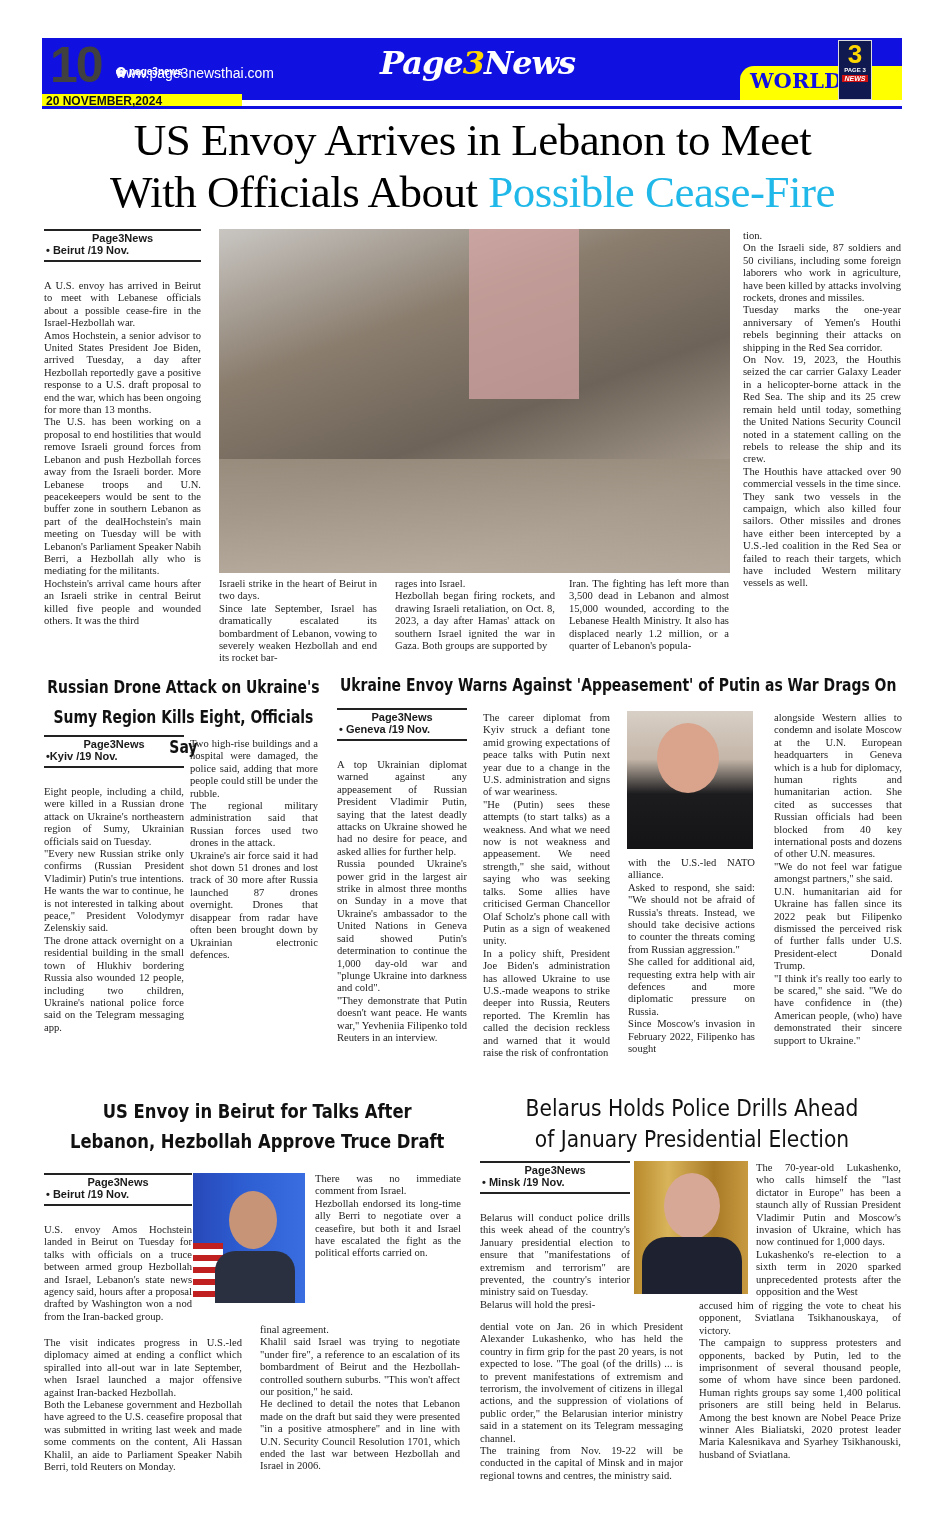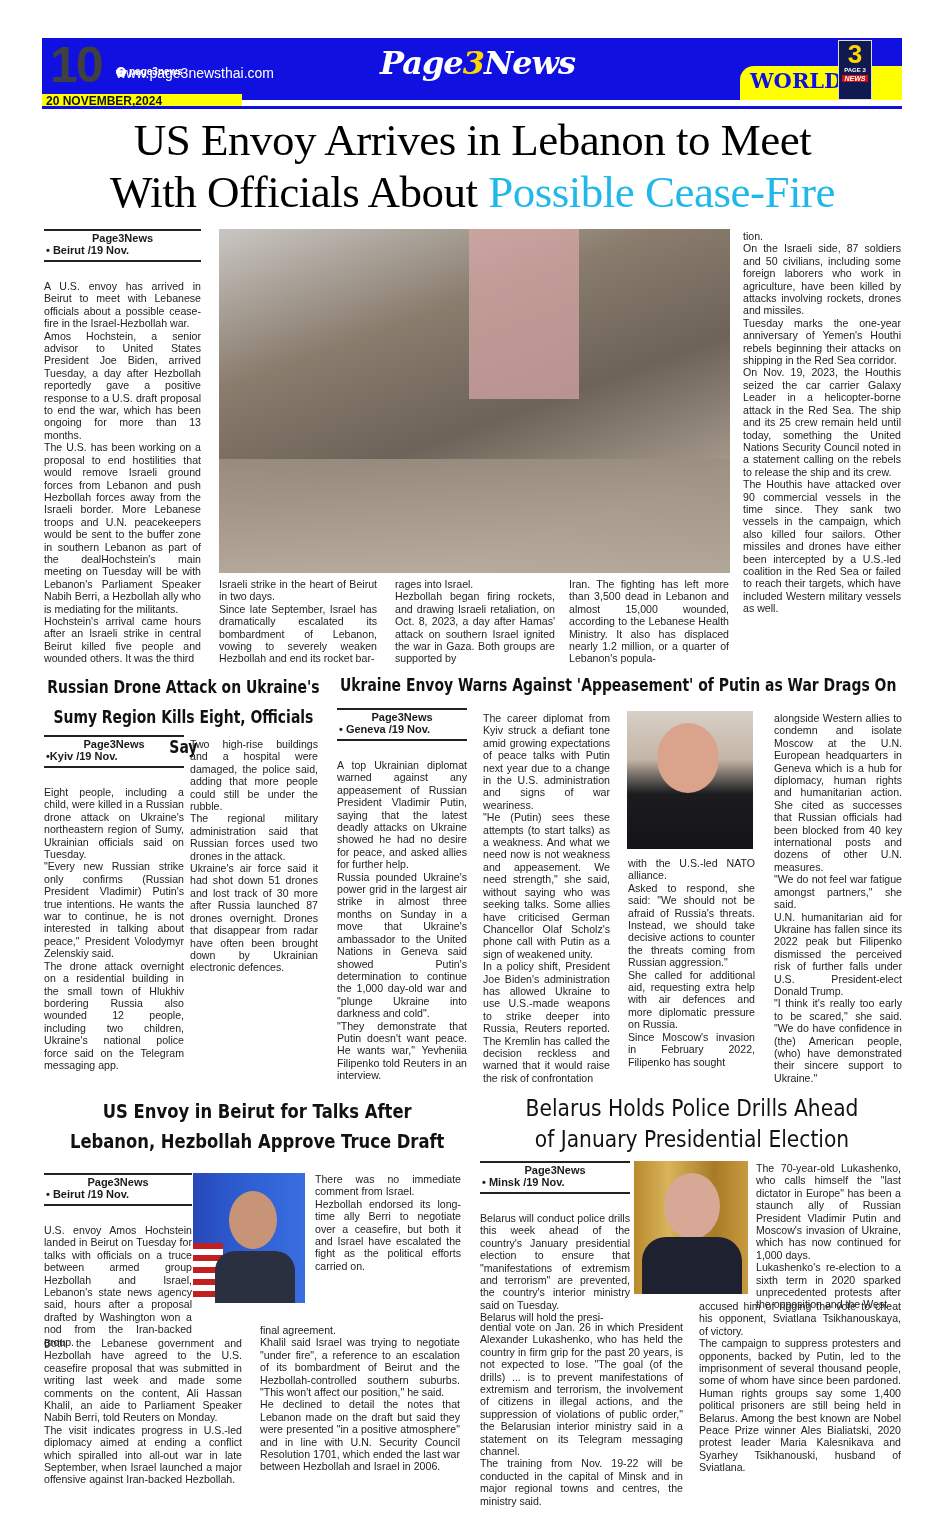--- a/index.html
+++ b/index.html
@@ -22,21 +22,21 @@
   .badge .b3 { font-size: 26px; font-weight: bold; color: #ffd700; line-height: 26px; }
   .badge .bp { font-size: 6px; font-weight: bold; }
   .badge .bn { font-size: 7px; font-weight: bold; color: #fff; background: #d01010; font-style: italic; margin: 2px 3px 0; }
   
   .main-head { left: 40px; top: 114px; width: 865px; text-align: center; font-family: "Liberation Serif", serif; font-weight: normal; font-size: 45px; line-height: 52px; color: #000; letter-spacing: -0.5px; }
   .main-head .hl { color: #20b8e8; }
   
   .byline { border-top: 2px solid #222; border-bottom: 2px solid #222; padding: 1px 0 4px; }
   .byline .src { text-align: center; font-weight: bold; font-size: 11px; }
   .byline .loc { font-weight: bold; font-size: 11px; padding-left: 2px; }
-  .col { font-size: 10.6px; line-height: 12.4px; text-align: justify; color: #222; }
+  .col { font-size: 10.6px; line-height: 12.4px; text-align: justify; color: #222; font-family: Liberation Serif, serif; }
   .col p { margin: 0; }
   .photo { background: #777; overflow: hidden; }
   .sec-head { text-align: center; font-family: "DejaVu Sans", sans-serif; color: #111; }
   .pad { padding-top: 18px; }
 </style>
 </head>
 <body>
 
 <div class="abs mast"></div>
 <div class="abs mast-yellow-left"></div>
@@ -163,22 +163,22 @@
   <div class="col pad">
     <p>U.S. envoy Amos Hochstein landed in Beirut on Tuesday for talks with officials on a truce between armed group Hezbollah and Israel, Lebanon's state news agency said, hours after a proposal drafted by Washington won a nod from the Iran-backed group.</p>
   </div>
 </div>
 <div class="abs photo" style="left:193px;top:1173px;width:112px;height:130px;background:linear-gradient(90deg,#2848b8 0%,#2c5cd0 40%,#3a6ee0 100%);">
   <div style="position:absolute;left:0;top:70px;width:30px;height:60px;background:repeating-linear-gradient(180deg,#c02020 0 6px,#fff 6px 12px);"></div>
   <div style="position:absolute;left:36px;top:18px;width:48px;height:58px;border-radius:50%;background:#c89478;"></div>
   <div style="position:absolute;left:22px;top:78px;width:80px;height:52px;background:#2a3040;border-radius:20px 20px 0 0;"></div>
 </div>
 <div class="abs col" style="left:44px;top:1337px;width:198px;">
+  <p>The visit indicates progress in U.S.-led diplomacy aimed at ending a conflict which spiralled into all-out war in late September, when Israel launched a major offensive against Iran-backed Hezbollah.</p>
   <p>Both the Lebanese government and Hezbollah have agreed to the U.S. ceasefire proposal that was submitted in writing last week and made some comments on the content, Ali Hassan Khalil, an aide to Parliament Speaker Nabih Berri, told Reuters on Monday.</p>
-  <p>The visit indicates progress in U.S.-led diplomacy aimed at ending a conflict which spiralled into all-out war in late September, when Israel launched a major offensive against Iran-backed Hezbollah.</p>
 </div>
 <div class="abs col" style="left:315px;top:1173px;width:146px;">
   <p>There was no immediate comment from Israel.</p>
   <p>Hezbollah endorsed its long-time ally Berri to negotiate over a ceasefire, but both it and Israel have escalated the fight as the political efforts carried on.</p>
 </div>
 <div class="abs col" style="left:260px;top:1324px;width:200px;">
   <p>final agreement.</p>
   <p>Khalil said Israel was trying to negotiate "under fire", a reference to an escalation of its bombardment of Beirut and the Hezbollah-controlled southern suburbs. "This won't affect our position," he said.</p>
   <p>He declined to detail the notes that Lebanon made on the draft but said they were presented "in a positive atmosphere" and in line with U.N. Security Council Resolution 1701, which ended the last war between Hezbollah and Israel in 2006.</p>
 </div>

